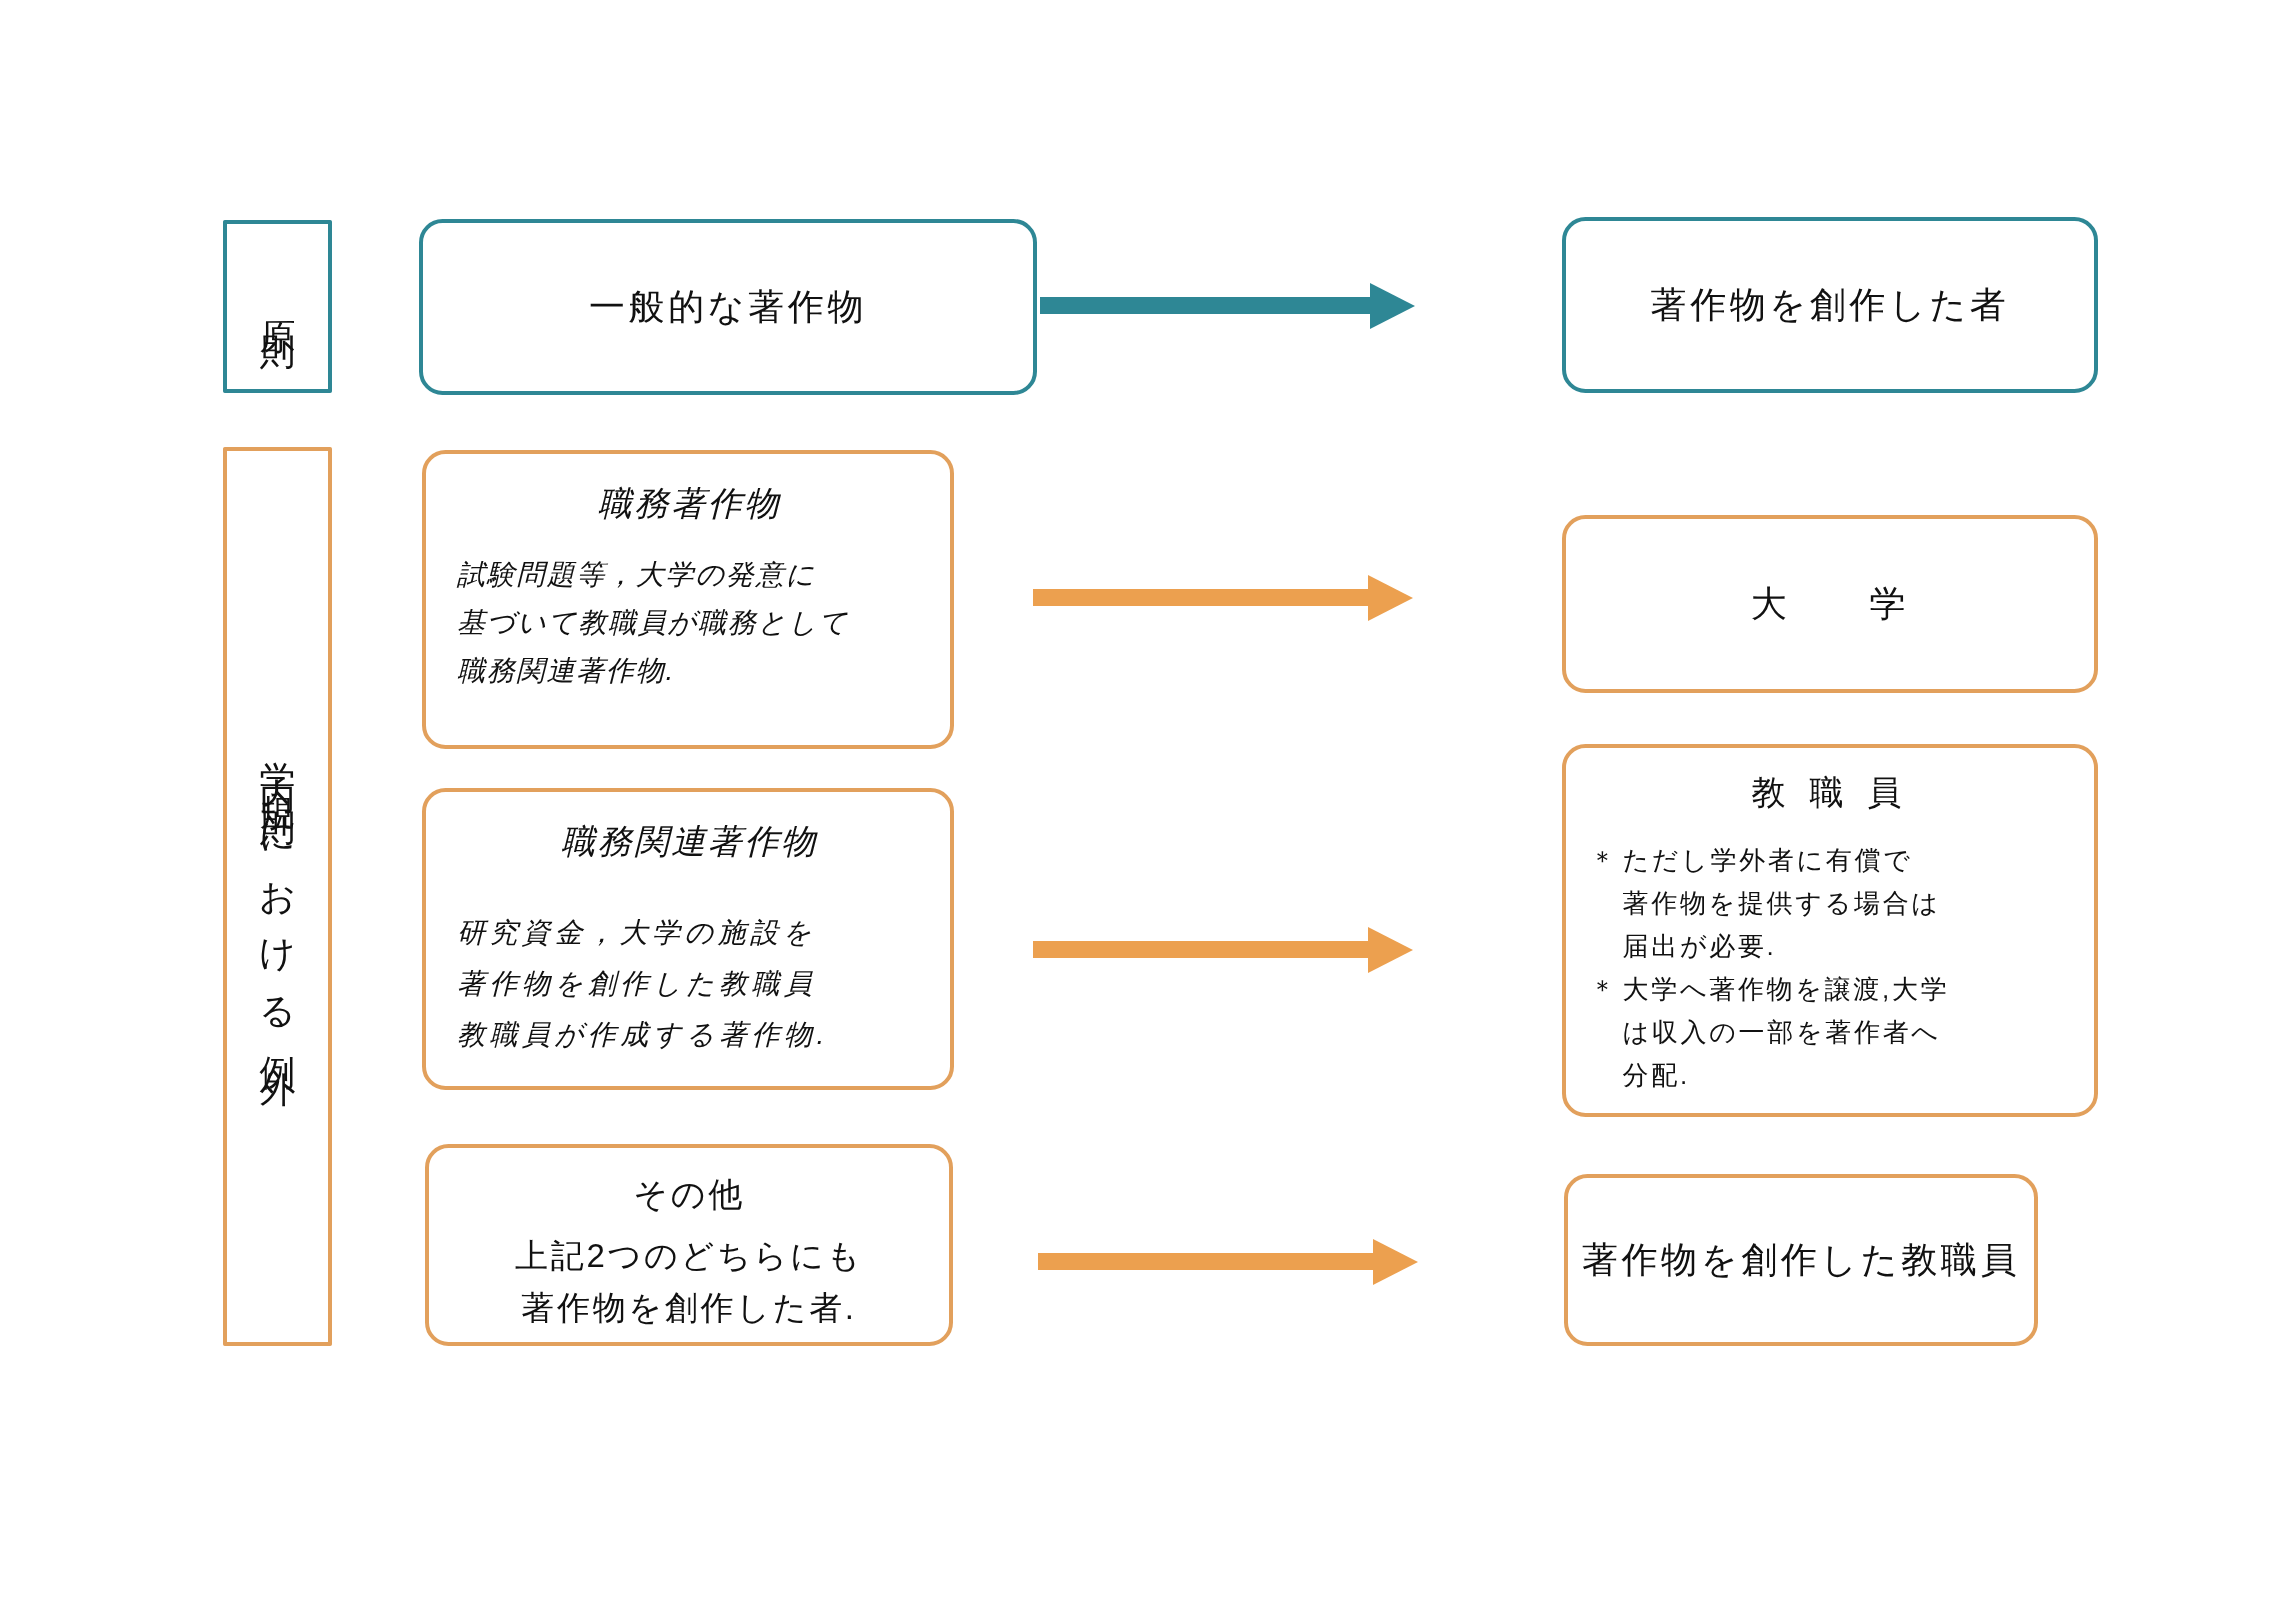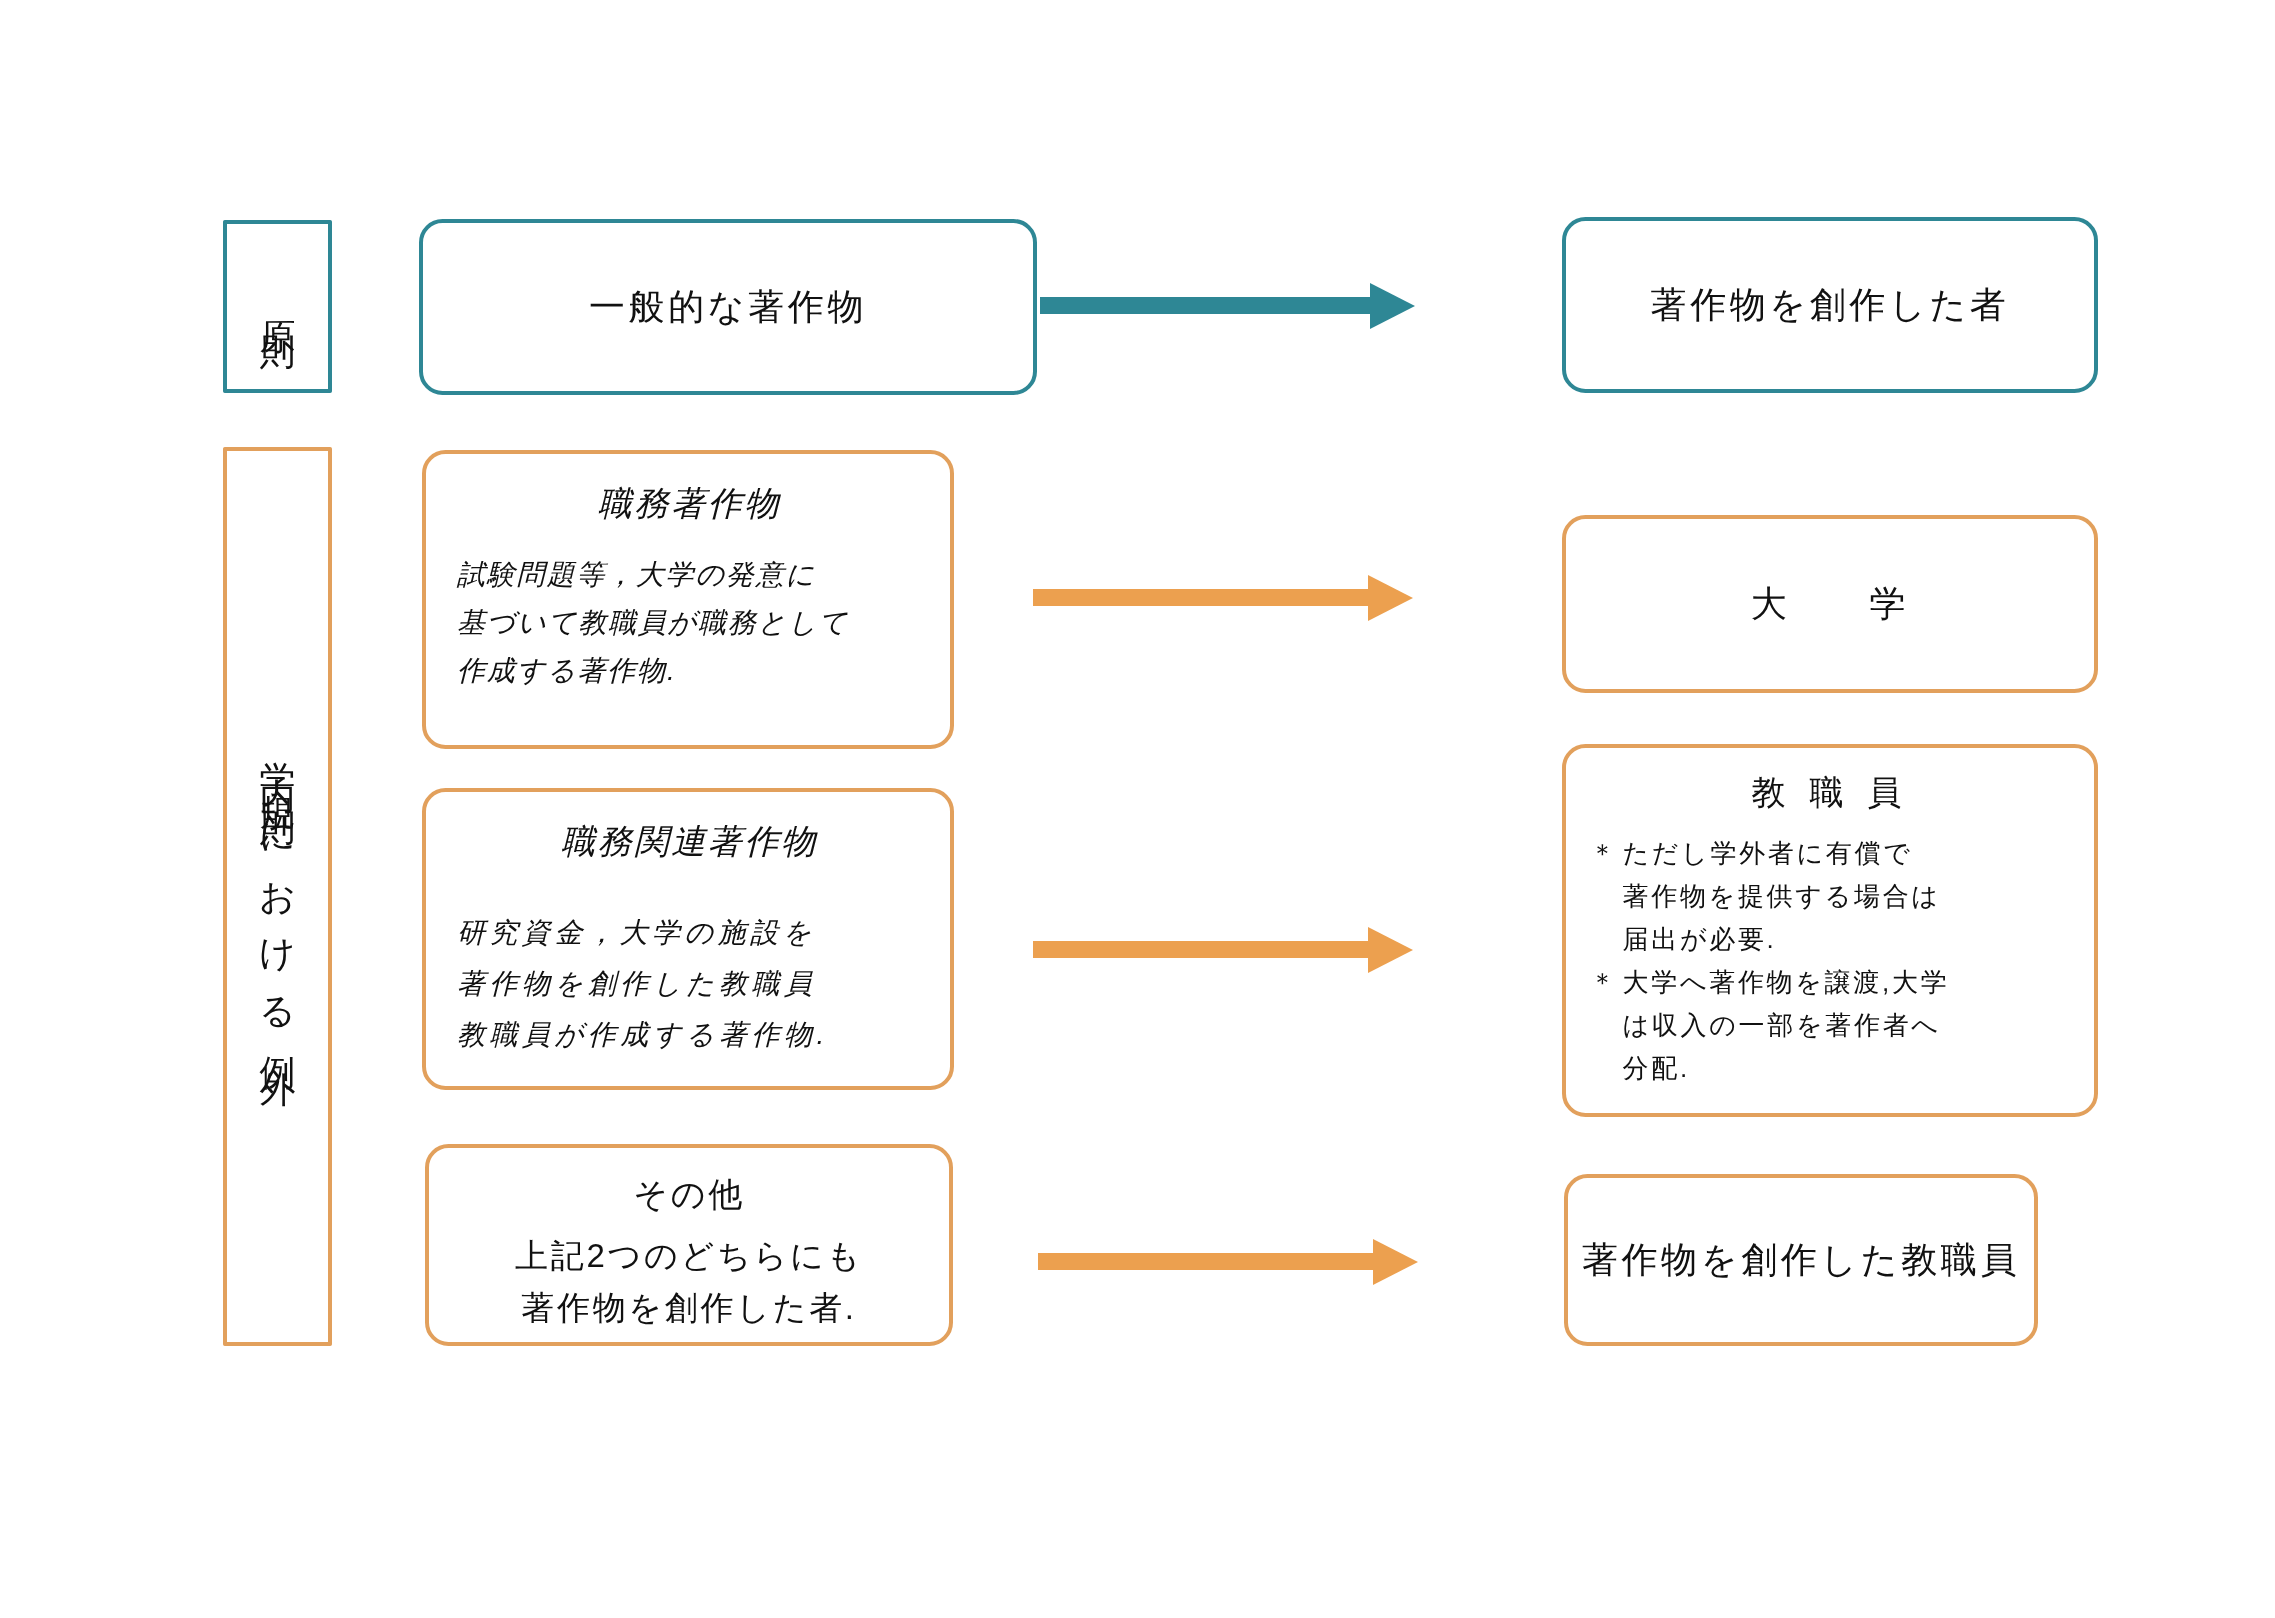--- a/index.html
+++ b/index.html
@@ -40,21 +40,21 @@
   .mid-body.wide{letter-spacing:4.5px;line-height:51px;}
   .mid-body div{white-space:nowrap;}
 
   
   .other-box{padding-top:23.5px;text-align:center;}
   .other-title{font-size:34px;letter-spacing:2.7px;margin-bottom:12.7px;}
   .other-line{font-size:33px;line-height:52px;letter-spacing:2.7px;white-space:nowrap;}
 
   
   .staff-box{padding:22px 23.5px 0 23.5px;}
-  .staff-title{font-size:34px;text-align:center;letter-spacing:7.2px;margin-bottom:16px;}
+  .staff-title{font-size:34px;text-align:center;letter-spacing:7.2px;margin-bottom:23px;}
   .note{display:flex;font-size:26px;line-height:43px;letter-spacing:2.7px;}
   .note .star{width:33px;flex:0 0 33px;}
   .note .note-lines{flex:1;}
   .note .note-lines div{white-space:nowrap;}
 
   
   .arrow{position:absolute;display:flex;align-items:center;height:47px;}
   .arrow .shaft{flex:1;height:16.3px;background:var(--ac);}
   .arrow .head{
     width:0;height:0;flex:0 0 auto;
@@ -87,21 +87,21 @@
 
 <div class="box orange-box square center-flex" style="left:223px;top:447px;width:109px;height:899px;">
   <span class="v-label">学内規則における例外</span>
 </div>
 
 <div class="box orange-box rounded mid-box" style="left:422px;top:450px;width:532px;height:299px;">
   <div class="mid-title">職務著作物</div>
   <div class="mid-body">
     <div>試験問題等，大学の発意に</div>
     <div>基づいて教職員が職務として</div>
-    <div>作成する著作物.</div>
+    <div>職務関連著作物.</div>
   </div>
 </div>
 
 <div class="arrow orange-a" style="left:1033px;top:574px;width:380px;">
   <div class="shaft"></div>
   <div class="head"></div>
 </div>
 
 <div class="box orange-box rounded center-flex" style="left:1562px;top:515px;width:536px;height:178px;">
   <span class="big-label">大　　学</span>

